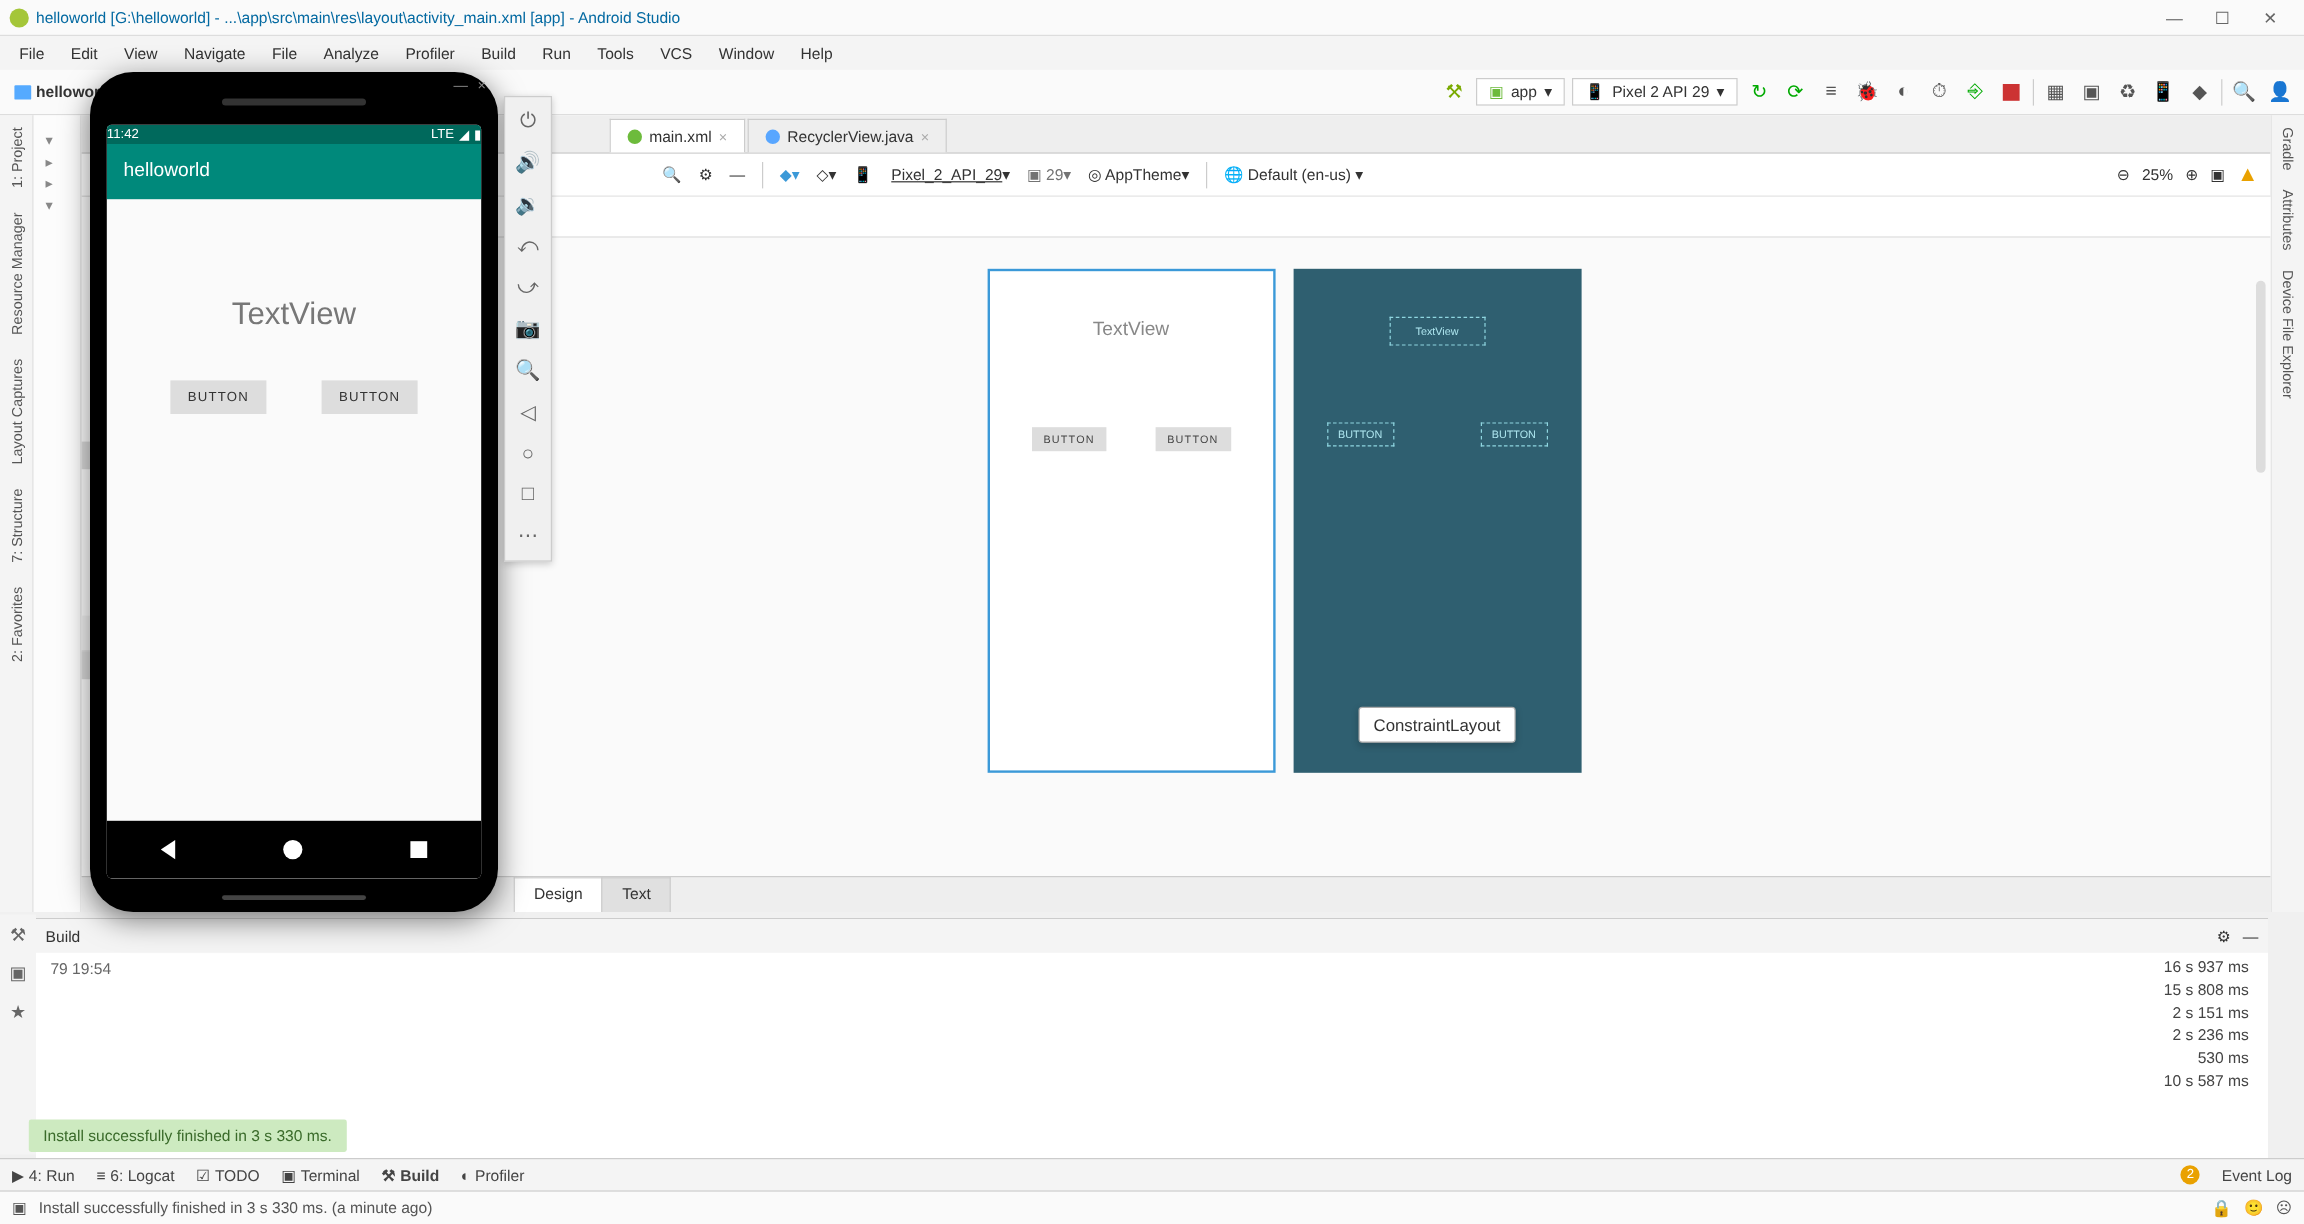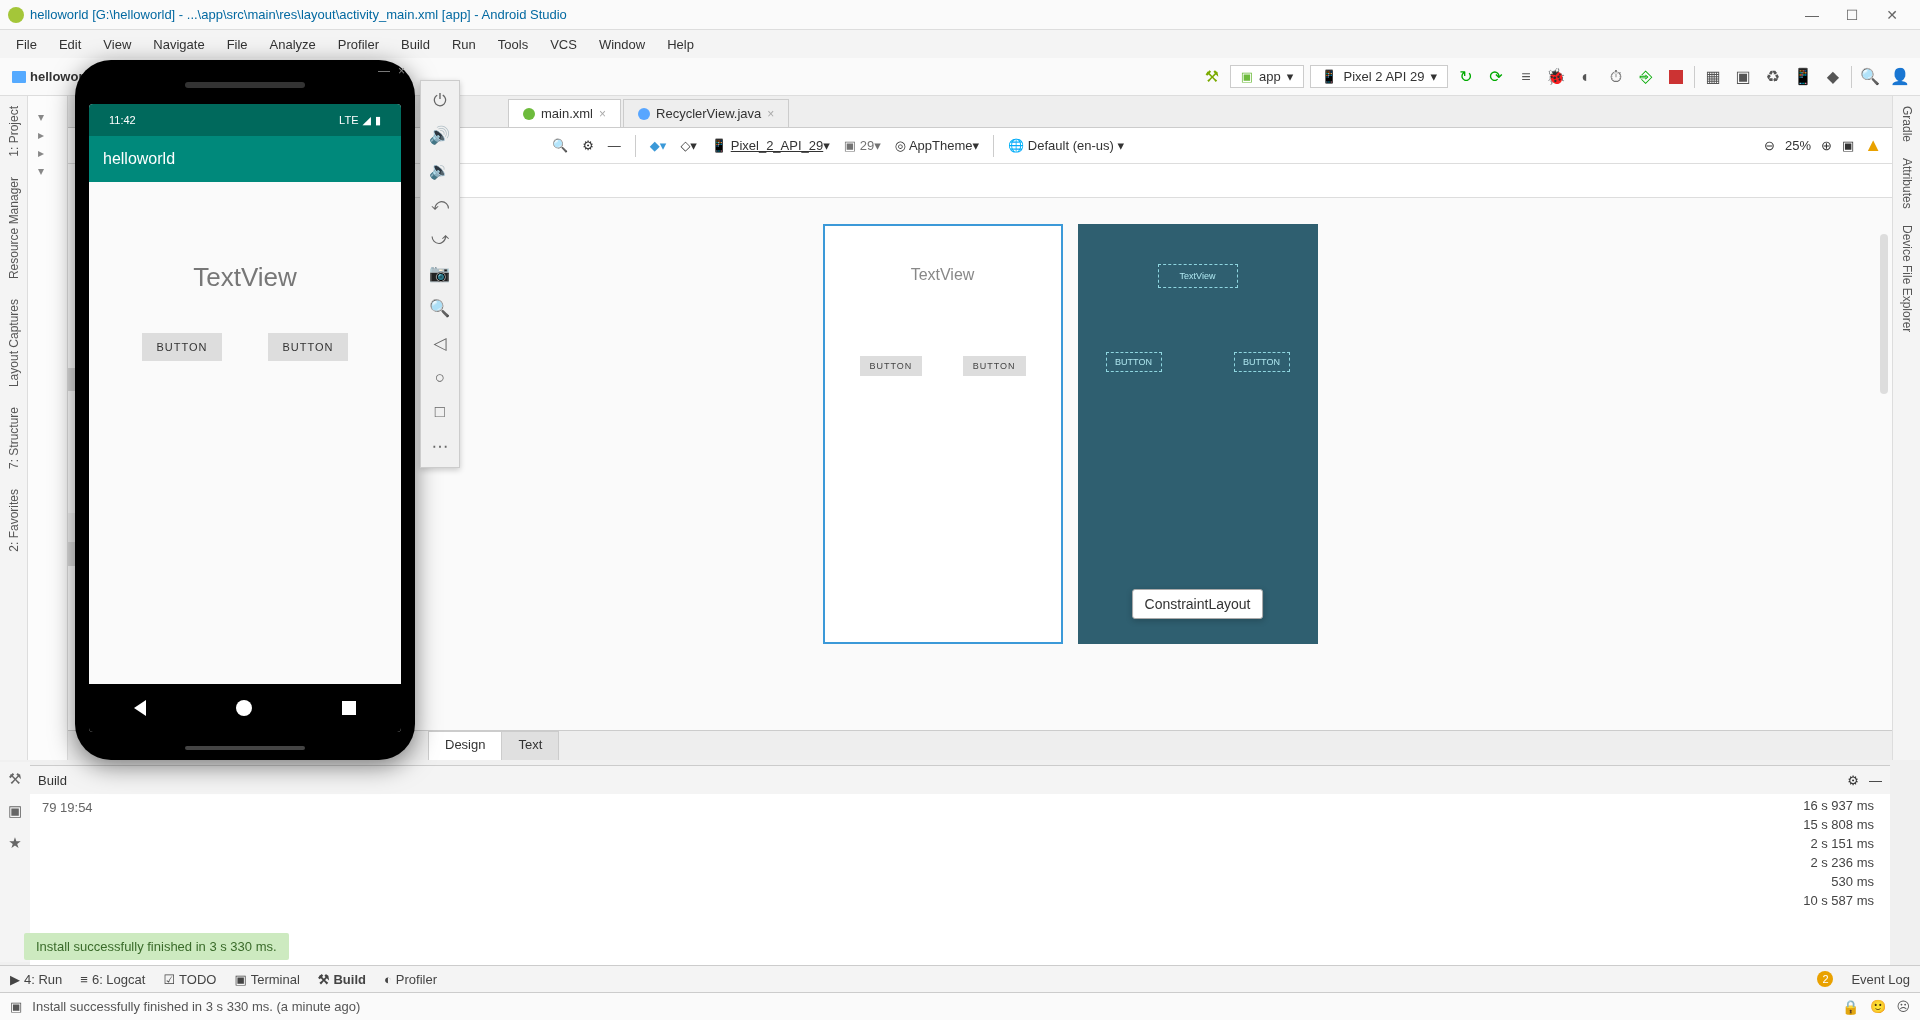--- a/index.html
+++ b/index.html
@@ -47,21 +47,21 @@
 .edtab .x { color:#aaa; font-size:12px; }
 .edtab .fi-xml { width:12px;height:12px;background:#6dbb3c;border-radius:50%;display:inline-block;}
 .edtab .fi-java { width:12px;height:12px;background:#58a6ff;border-radius:50%;display:inline-block;}
 
 
 .dtoolbar { height:36px; border-bottom:1px solid #ddd; display:flex; align-items:center; padding:0 10px; gap:14px; }
 .dtoolbar .sep { width:1px; height:22px; background:#ccc; }
 .dtoolbar .ddlabel { color:#333; font-size:13px; }
 .dtoolbar .rightgrp { margin-left:auto; display:flex; align-items:center; gap:10px; }
 .dtoolbar .warn { color:#e9a100; font-size:18px; }
-.dtoolbar .u { text-decoration:underline; }
+.dtoolbar .u { text-decoration:underline;margin-left:12px; }
 
 
 .dbody { flex:1; display:flex; min-height:0; }
 .pbody .ci-ab { color:#d68a00; font-weight:bold; font-family:serif; }
 .pbody .ci-box { display:inline-block; width:12px;height:12px;background:#aaa;border-radius:2px; }
 .pbody .ci-img { display:inline-block; width:14px;height:12px;background:#bbb;border:1px solid #888; }
 .pbody .ci-list {}
 .pbody .ci-frag {}
 .pbody .ci-sw { display:inline-block; width:10px;height:10px;background:#aaa;border-radius:50%; }
 
@@ -118,21 +118,21 @@
 
 .statusbar { position:absolute; bottom:0; left:0; right:0; height:28px; background:#fafafa; border-top:1px solid #ccc; display:flex; align-items:center; padding:0 10px; gap:10px; font-size:13px; color:#555;}
 .statusbar .spacer{flex:1;}
 .statusbar .lock{font-size:14px;}
 
 
 .emulator { position:absolute; top:60px; left:75px; width:340px; height:700px; background:#000; border-radius:36px; box-shadow:0 6px 24px rgba(0,0,0,.5); padding:44px 14px 28px; z-index:20; }
 .emu-titlebar{ position:absolute; top:4px; right:10px; display:flex; gap:8px; color:#888; font-size:12px;}
 .emu-earpiece { position:absolute; top:22px; left:50%; transform:translateX(-50%); width:120px; height:6px; background:#333; border-radius:3px;}
 .emu-screen { width:100%; height:100%; background:#fafafa; position:relative; border-radius:4px; overflow:hidden;}
-.emu-status { height:32px; background:#00695c; display:flex; align-items:center; padding:0 20px; color:#fff; font-size:11px;}
+.emu-status { height:16px; background:#00695c; display:flex; align-items:center; padding:0 0; color:#fff; font-size:11px;}
 .emu-status .r { margin-left:auto; display:flex; gap:4px; align-items:center;}
 .emu-appbar { height:46px; background:#00897b; display:flex; align-items:center; padding:0 14px; color:#fff; font-size:16px; font-weight:500;}
 .emu-content { position:relative; height:calc(100% - 70px - 48px);}
 .emu-tv { text-align:center; font-size:26px; color:#777; padding-top:80px;}
 .emu-btns { display:flex; justify-content:space-around; padding:40px 30px 0;}
 .emu-btn { background:#ddd; padding:8px 14px; font-size:11px; letter-spacing:1px; color:#333;}
 .emu-nav { position:absolute; bottom:0; left:0; right:0; height:48px; background:#000; display:flex; justify-content:space-around; align-items:center; color:#fff; font-size:18px;}
 .emu-nav .sq { width:14px;height:14px;background:#fff;}
 .emu-nav .cir { width:16px;height:16px;border-radius:50%;background:#fff;}
 .emu-nav .tri { width:0;height:0;border-top:8px solid transparent;border-bottom:8px solid transparent;border-right:12px solid #fff;}

